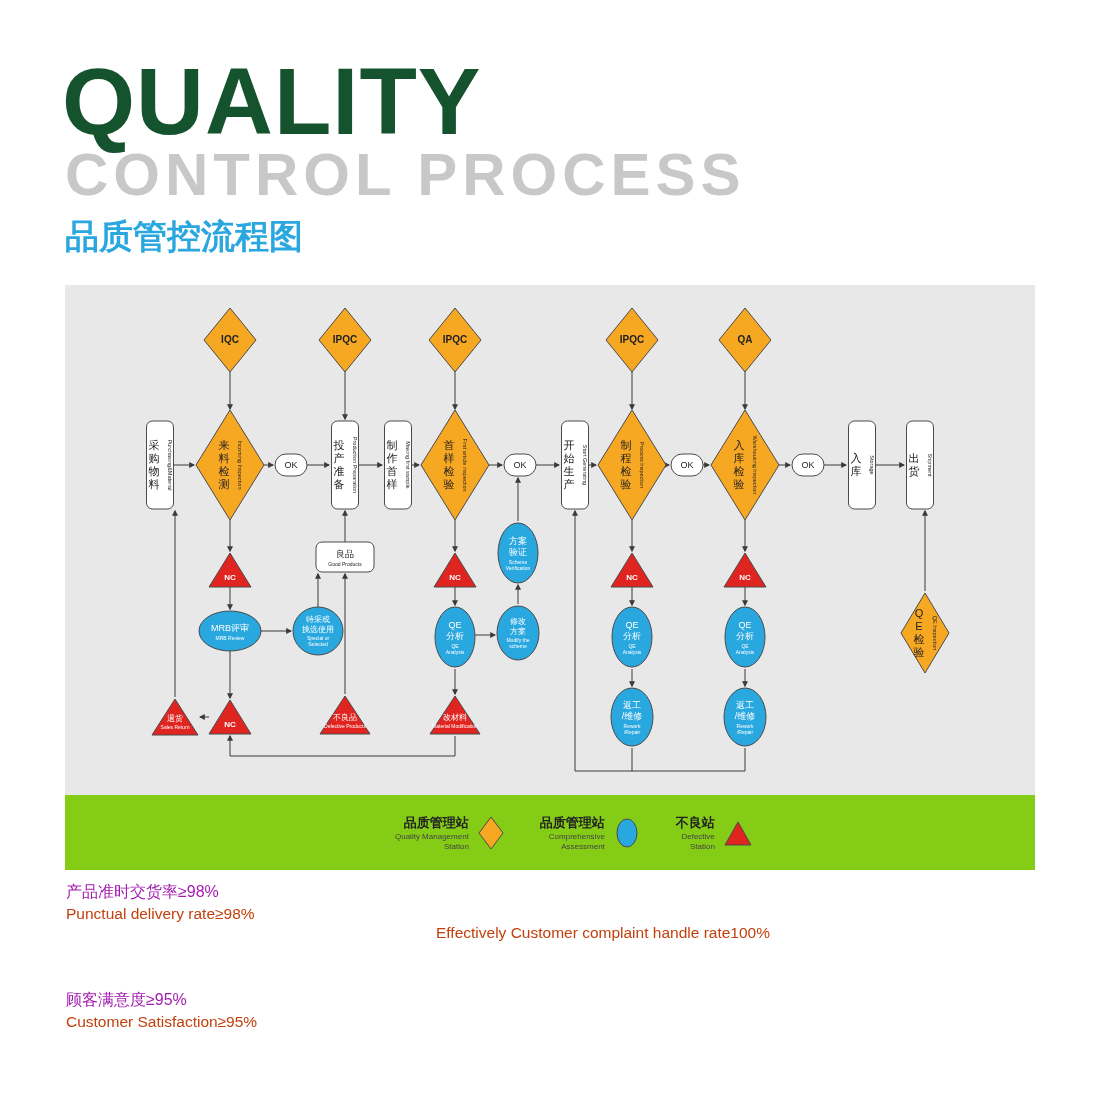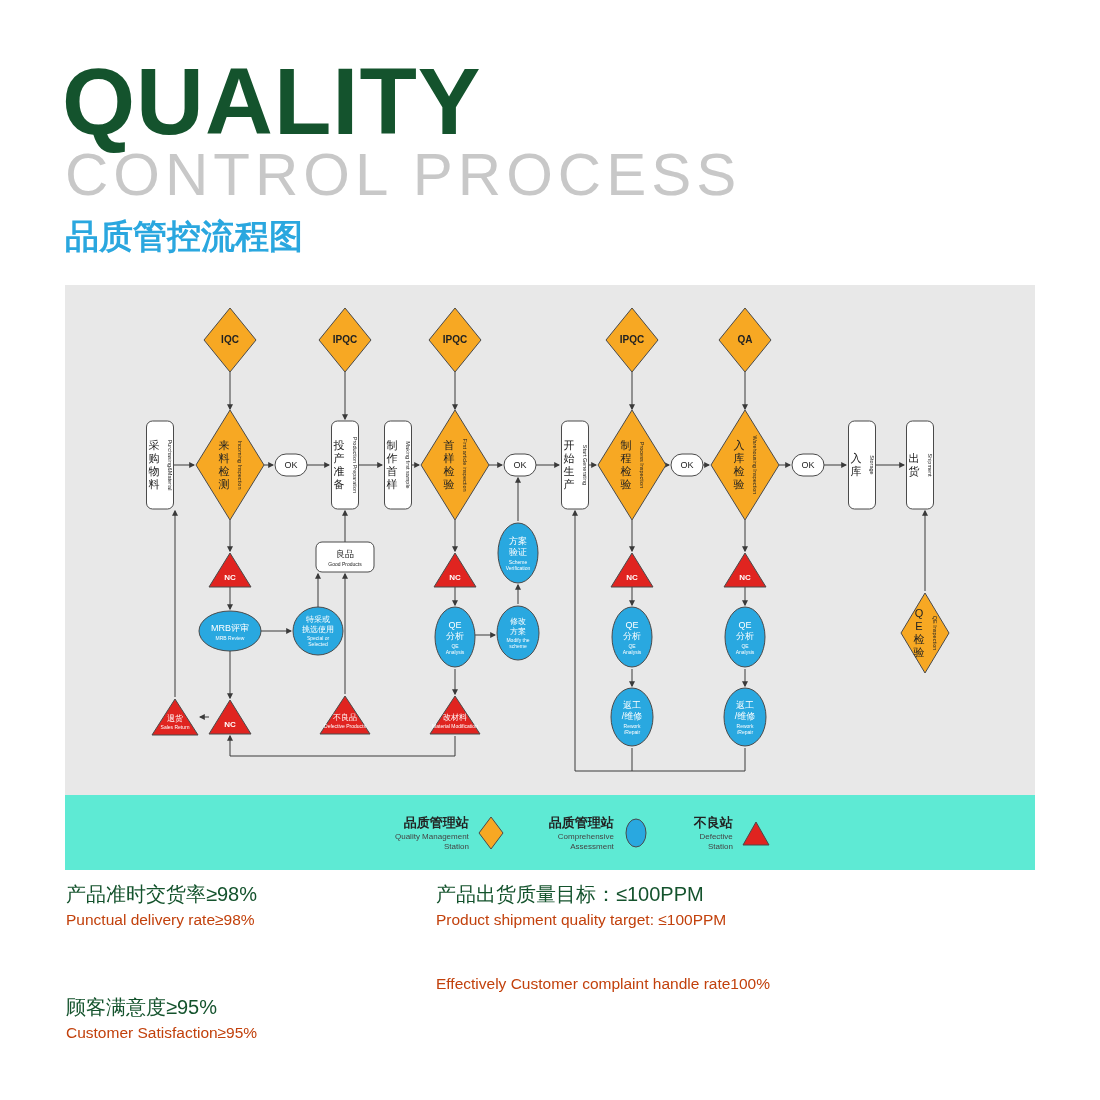--- a/index.html
+++ b/index.html
@@ -1,35 +1,35 @@
 <!DOCTYPE html>
 <html><head>
 <meta charset="utf-8">
 <style>
   *{margin:0;padding:0;box-sizing:border-box}
   html,body{width:1100px;height:1100px}
   body{background:#ffffff;font-family:"Liberation Sans","DejaVu Sans",sans-serif;position:relative;overflow:hidden}
   .t1{position:absolute;left:62px;top:48px;font-size:94px;font-weight:bold;color:#14532d;letter-spacing:1px}
-  .t2{position:absolute;left:65px;top:140px;font-size:60px;font-weight:400;color:#c8c8c8;letter-spacing:5px}
+  .t2{position:absolute;left:65px;top:140px;font-size:60px;font-weight:700;color:#c8c8c8;letter-spacing:5px}
   .t3{position:absolute;left:65px;top:214px;font-size:34px;font-weight:bold;color:#2aa7df}
   .panel{position:absolute;left:65px;top:285px;width:970px;height:510px;background:#e8e8e8}
   #fc-svg{position:absolute;left:65px;top:285px}
   #fc-svg .edge{stroke:#3a3a3a;stroke-width:1;fill:none}
   #fc-svg .sh{stroke:#4a4a4a;stroke-width:1}
   #fc-svg text{font-family:"Liberation Sans","DejaVu Sans",sans-serif}
-  .legend-band{position:absolute;left:65px;top:795px;width:970px;height:75px;background:#5eead4;
-    display:flex;align-items:center;gap:45px;padding-left:330px}
+  .legend-band{position:absolute;left:65px;top:795px;width:970px;height:75px;background:#84cc16;
+    display:flex;align-items:center;gap:36px;padding-left:330px}
   .legend-item{display:flex;align-items:center;gap:9px}
   .legend-txt{text-align:right}
   .legend-cn{font-size:13px;font-weight:bold;color:#222}
   .legend-en{font-size:8px;color:#444;white-space:pre-line;line-height:1.2}
   .metrics-left{position:absolute;left:66px;top:880px;width:350px}
   .metrics-right{position:absolute;left:436px;top:880px;width:560px}
   .metric{margin-bottom:21px}
-  .m-cn{font-size:20px;color:#14532d;line-height:1.45}
+  .m-cn{font-size:16px;color:#a21caf;line-height:1.45}
   .m-en{font-size:15.5px;color:#c2410c;line-height:1.45}
 </style>
 </head>
 <body>
 
 <div class="t1">QUALITY</div>
 <div class="t2">CONTROL PROCESS</div>
 <div class="t3">品质管控流程图</div>
 
 <div class="panel"></div>
@@ -319,20 +319,16 @@
     <div class="m-cn">产品准时交货率≥98%</div>
     <div class="m-en">Punctual delivery rate≥98%</div>
   </div>
   <div class="metric" style="margin-top:62px">
     <div class="m-cn">顾客满意度≥95%</div>
     <div class="m-en">Customer Satisfaction≥95%</div>
   </div>
 </div>
 
 <div class="metrics-right">
-  <div class="metric">
-    <div class="m-cn">产品出货质量目标：≤100PPM</div>
-    <div class="m-en">Product shipment quality target: ≤100PPM</div>
-  </div>
   <div class="metric" style="margin-top:42px">
     <div class="m-en">Effectively Customer complaint handle rate100%</div>
   </div>
 </div>
 
 </body></html>

